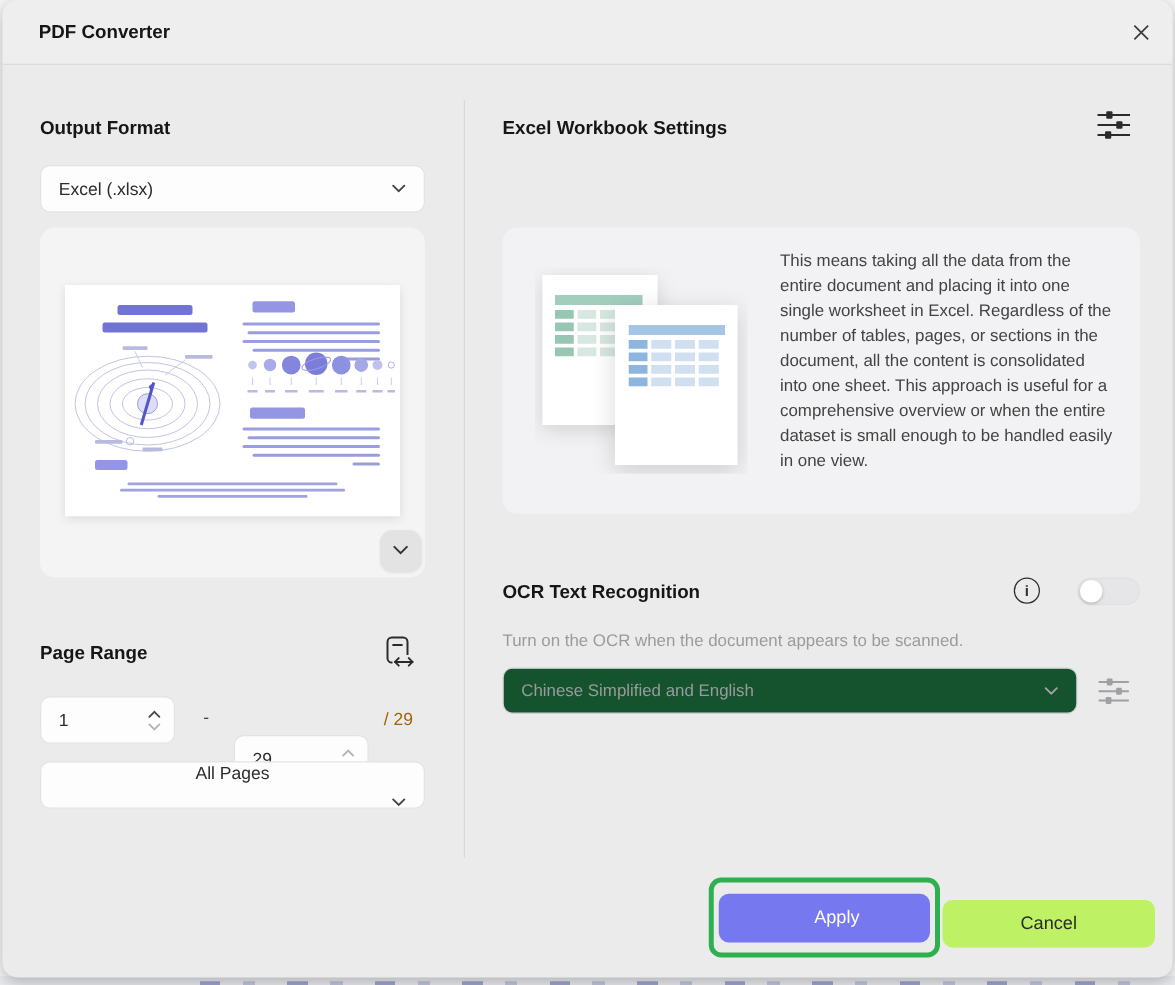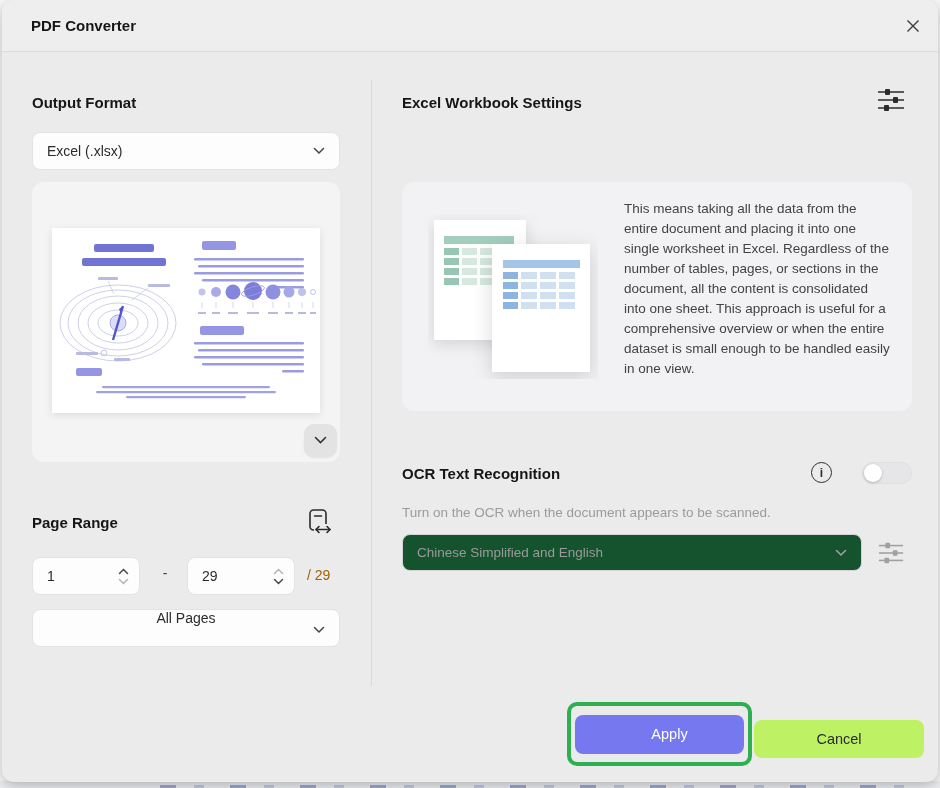--- a/index.html
+++ b/index.html
@@ -15,21 +15,21 @@
 
   .titlebar { position:absolute; left:0; right:0; top:0; height:52px; background:#eeeeef; border-bottom:1px solid #dcdcde; }
   .titlebar .title { position:absolute; left:29px; top:17px; font-size:15px; font-weight:700; color:#161616; }
   .close-btn { position:absolute; right:13px; top:14px; width:24px; height:24px; display:flex; align-items:center; justify-content:center; cursor:pointer; background:none; border:none; }
 
   .v-divider { position:absolute; left:369px; top:80px; width:1px; height:606px; background:#d9d9db; }
 
   .section-label { position:absolute; font-size:15px; font-weight:700; color:#161616; }
 
   .select-box { position:absolute; height:38px; background:#fdfdfe; border:1px solid #e3e3e5; border-radius:8px;
-    display:flex; align-items:center; padding:0 14px; font-size:14px; color:#2b2b2b; cursor:pointer; }
+    display:flex; align-items:center; padding:0 14px; font-size:14px; color:#2b2b2b; cursor:pointer;justify-content:space-between; }
   .select-box .chev { margin-left:auto; display:flex; }
 
   .preview-card { position:absolute; left:30px; top:182px; width:308px; height:280px; background:#f4f4f5; border-radius:12px; }
   .preview-page { position:absolute; left:20px; top:46px; width:268px; height:185px; background:#ffffff;
     box-shadow:0 2px 8px rgba(0,0,0,.10); }
   .expand-btn { position:absolute; right:3px; bottom:5px; width:33px; height:33px; border-radius:10px; background:#e3e3e4;
     border:none; display:flex; align-items:center; justify-content:center; cursor:pointer; box-shadow:0 1px 2px rgba(0,0,0,.08); }
 
   .icon-btn { background:none; border:none; padding:0; cursor:pointer; display:flex; align-items:center; justify-content:center; }
 
@@ -197,21 +197,21 @@
           <path d="M1.5 5.5 L5.5 1.5 L9.5 5.5" stroke="#4a4a4a" stroke-width="1.5" fill="none" stroke-linecap="round"></path>
         </svg>
       <svg width="11" height="7" viewBox="0 0 11 7">
           <path d="M1.5 1.5 L5.5 5.5 L9.5 1.5" stroke="#b4b4b6" stroke-width="1.5" fill="none" stroke-linecap="round"></path>
         </svg>
     </span>
   </div>
 
   <div class="range-sep">-</div>
 
-  <div class="stepper" style="left:185px; top:557px;">
+  <div class="stepper" style="left:185px; top:588px;">
     <input type="text" value="29" style="">
     <span class="arrows">
       <svg width="11" height="7" viewBox="0 0 11 7">
           <path d="M1.5 5.5 L5.5 1.5 L9.5 5.5" stroke="#b4b4b6" stroke-width="1.5" fill="none" stroke-linecap="round"></path>
         </svg>
       <svg width="11" height="7" viewBox="0 0 11 7">
           <path d="M1.5 1.5 L5.5 5.5 L9.5 1.5" stroke="#4a4a4a" stroke-width="1.5" fill="none" stroke-linecap="round"></path>
         </svg>
     </span>
   </div>

